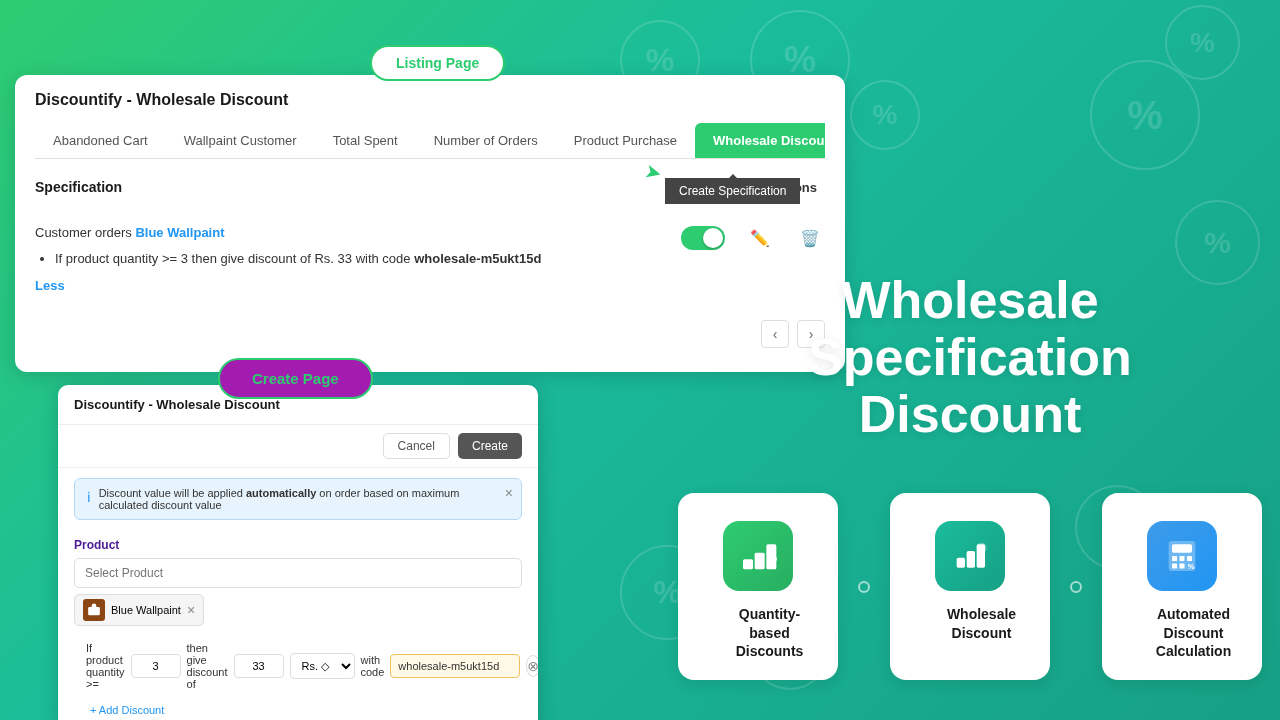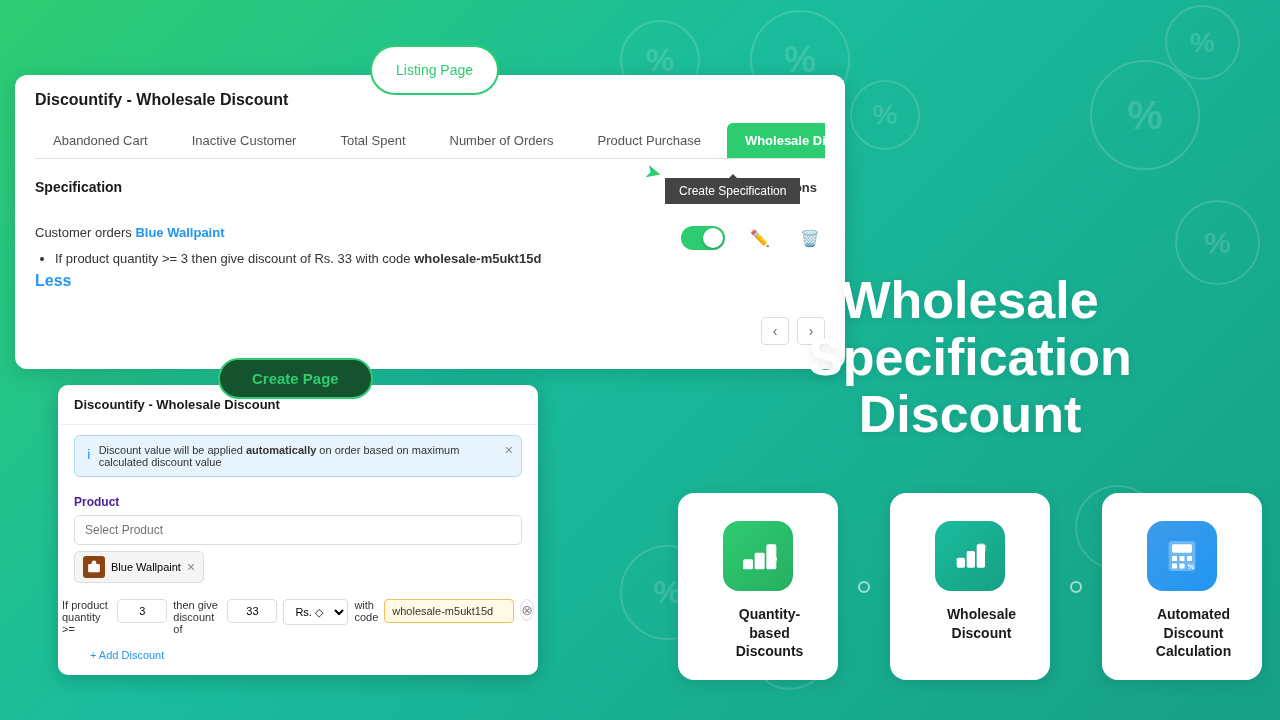--- a/index.html
+++ b/index.html
@@ -32,23 +32,23 @@
     }
 
     
     .listing-page-tab {
       position: absolute;
       top: 45px;
       left: 370px;
       background: white;
       border: 2px solid #2ecc71;
       border-radius: 25px;
-      padding: 15px 24px;
+      padding: 8px 24px;
       font-size: 14px;
-      font-weight: 400;
+      font-weight: 700;
       color: #2ecc71;
       z-index: 10;
       white-space: nowrap;
     }
 
     
     .main-card {
       position: absolute;
       top: 75px;
       left: 15px;
@@ -65,21 +65,21 @@
 
     .card-title {
       font-size: 16px;
       font-weight: 700;
       color: #1a1a1a;
       margin-bottom: 14px;
     }
 
     .tabs-bar {
       display: flex;
-      gap: 8px;
+      gap: 0;
       border-bottom: 1px solid #e0e0e0;
       overflow: hidden;
     }
 
     .tab-item {
       padding: 10px 18px;
       font-size: 13px;
       color: #555;
       cursor: pointer;
       white-space: nowrap;
@@ -147,24 +147,24 @@
       margin-top: 6px;
     }
 
     .spec-content ul li {
       font-size: 13px;
       color: #333;
     }
 
     .spec-content .less-link {
       color: #2196F3;
-      font-size: 16px;
+      font-size: 13px;
       cursor: pointer;
       display: block;
-      margin-top: 1px;
+      margin-top: 8px;
       text-decoration: none;
     }
 
     .spec-status {
       display: flex;
       align-items: center;
       gap: 20px;
       padding-left: 20px;
     }
 
@@ -256,21 +256,21 @@
       color: #2ecc71;
       z-index: 5;
       transform: rotate(15deg);
     }
 
     
     .create-page-btn {
       position: absolute;
       top: 358px;
       left: 218px;
-      background: #14532d;
+      background: #a21caf;
       border: 2px solid #2ecc71;
       border-radius: 25px;
       padding: 10px 32px;
       font-size: 15px;
       font-weight: 700;
       color: #2ecc71;
       z-index: 20;
       cursor: pointer;
       white-space: nowrap;
     }
@@ -401,23 +401,23 @@
     }
 
     .product-tag-close {
       font-size: 14px;
       color: #888;
       cursor: pointer;
     }
 
     .discount-rule {
       display: flex;
-      align-items: flex-start;
+      align-items: center;
       gap: 6px;
-      padding: 8px 4px;
+      padding: 8px 28px;
       font-size: 11px;
       color: #333;
     }
 
     .discount-input {
       width: 50px;
       padding: 5px 7px;
       border: 1px solid #ddd;
       border-radius: 4px;
       font-size: 11px;
@@ -572,21 +572,21 @@
 </div>
 
 <div class="main-card">
   <div class="card-header">
     <div class="card-title">Discountify - Wholesale Discount</div>
     <div class="tabs-bar">
       <div class="tab-item">
         <span>Abandoned Cart</span>
       </div>
       <div class="tab-item">
-        <span>Inactive Customer</span>
+        <span>Wallpaint Customer</span>
       </div>
       <div class="tab-item">
         <span>Total Spent</span>
       </div>
       <div class="tab-item">
         <span>Number of Orders</span>
       </div>
       <div class="tab-item">
         <span>Product Purchase</span>
       </div>
@@ -638,20 +638,24 @@
 
 <button class="create-page-btn">
   <span>Create Page</span>
 </button>
 
 <div class="create-card">
   <div class="create-card-header">
     <div class="create-card-title">Discountify - Wholesale Discount</div>
   </div>
 
+  <div class="create-card-actions">
+    <button class="btn-cancel">Cancel</button>
+    <button class="btn-create">Create</button>
+  </div>
 
   <div class="info-banner">
     <span class="info-icon">ℹ</span>
     <span>
       <span>Discount value will be applied </span><strong>automatically</strong><span> on order based on maximum calculated discount value</span>
     </span>
     <span class="close-btn">×</span>
   </div>
 
   <div class="form-section">

